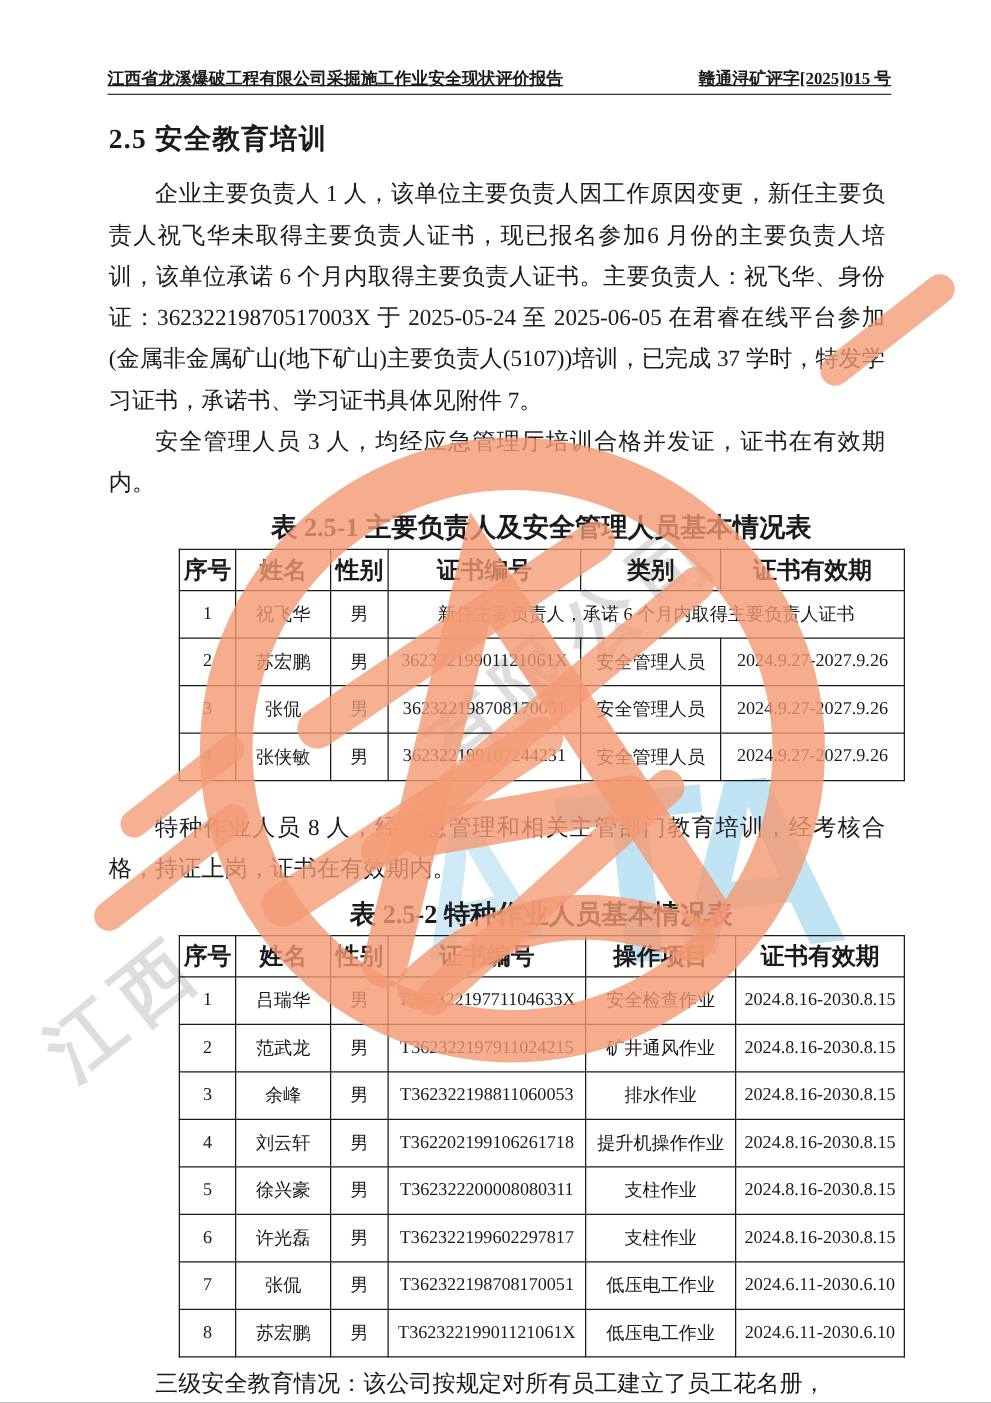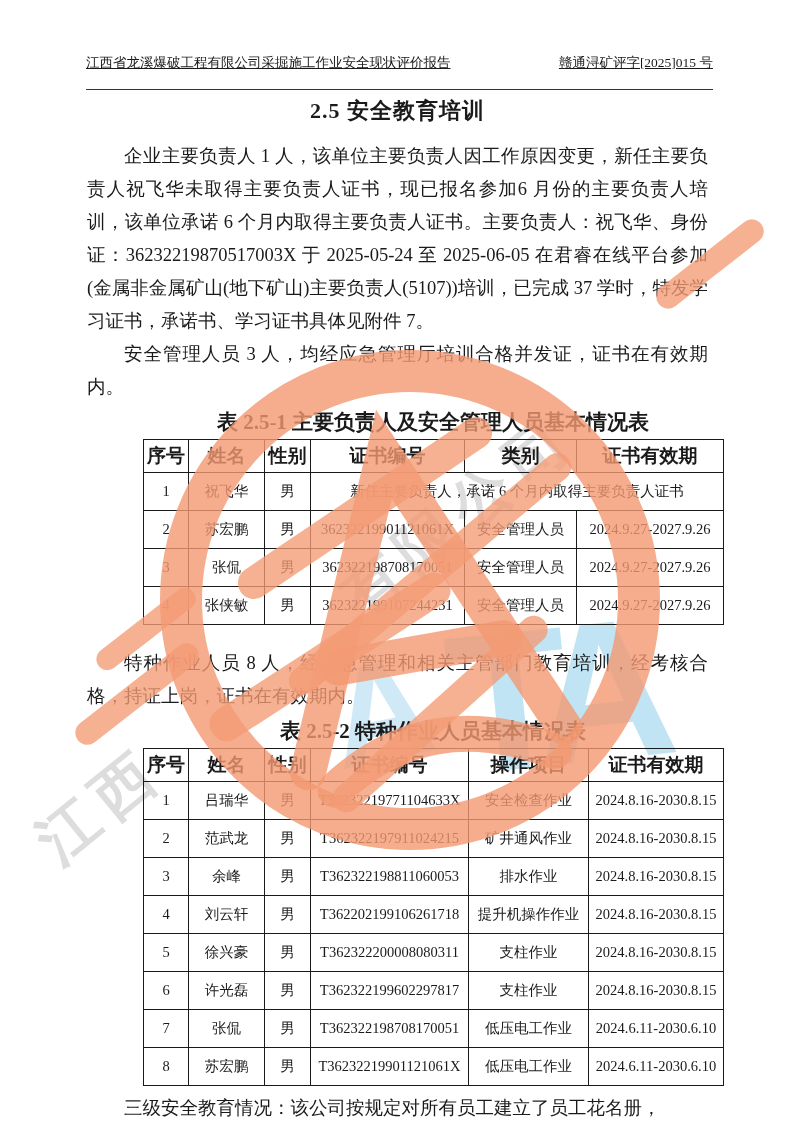--- a/index.html
+++ b/index.html
@@ -5,30 +5,29 @@
   html,body{margin:0;padding:0;background:#888;}
   .page{
     position:relative;width:793px;height:1122px;background:#ffffff;
     margin:0 auto;overflow:hidden;
     font-family:"Liberation Serif","DejaVu Serif",serif;color:#1a1a1a;
   }
   
   .doc-header{
     position:absolute;left:86px;right:80px;top:54px;
     display:flex;justify-content:space-between;align-items:flex-end;
-    font-size:13.5px;font-weight:normal;
-    border-bottom:1.5px solid #333;padding-bottom:17px;
+    font-size:13.5px;font-weight:bold;
+    border-bottom:1.5px solid #333;padding-bottom:3px;
   }
   .doc-header span{text-decoration:underline;white-space:nowrap;}
   
   .content{position:absolute;left:87px;top:96px;width:621px;z-index:1;}
   .section-title{
     font-size:22px;font-weight:bold;letter-spacing:1px;margin:0 0 14px 0;
     font-family:"Liberation Serif","DejaVu Serif",serif;
-    text-align:center;
   }
   .body-para{
     font-size:18.5px;line-height:33px;text-align:justify;margin:0;
     text-indent:37px;
   }
   .table-title{
     width:580px;margin:4px 0 3px 56px;text-align:center;
     font-size:21px;font-weight:bold;
   }
   table.info{

